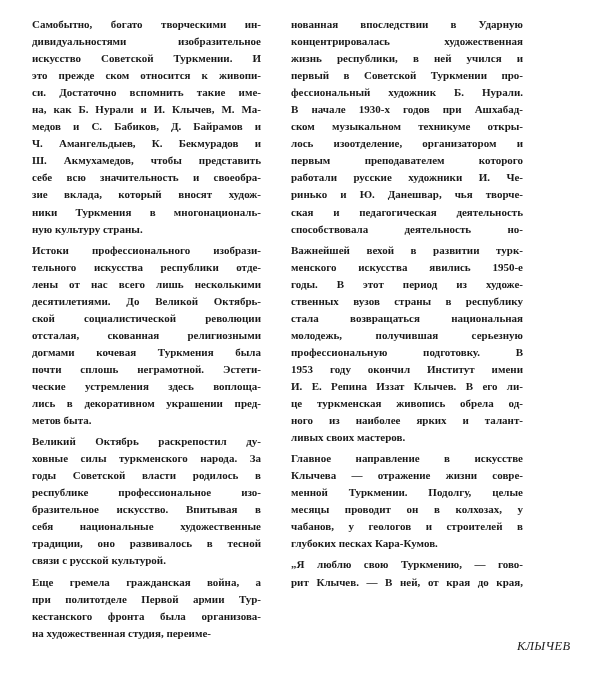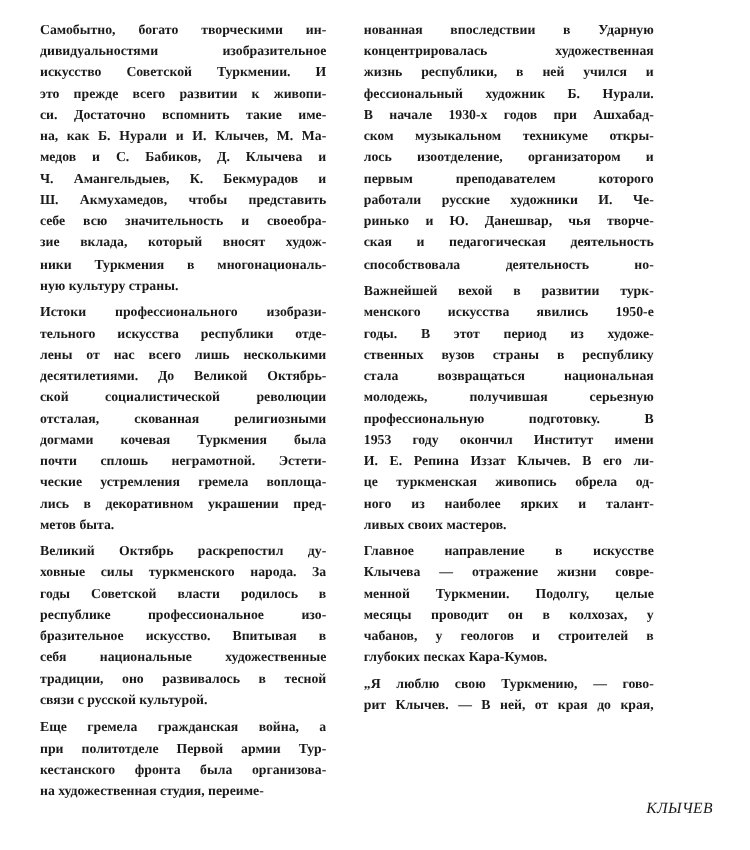--- a/index.html
+++ b/index.html
@@ -14,41 +14,41 @@
   .footer { position: absolute; left: 517px; top: 639px; font-style: italic; font-size: 12.5px; letter-spacing: 0.3px; text-align: right; }
 </style>
 </head>
 <body>
 
 <div class="col col-left" id="col-left">
     <div class="para">
       <span class="line">Самобытно, богато творческими ин-</span>
       <span class="line">дивидуальностями изобразительное</span>
       <span class="line">искусство Советской Туркмении. И</span>
-      <span class="line">это прежде всего развитии к живопи-</span>
+      <span class="line">это прежде ском относится к живопи-</span>
       <span class="line">си. Достаточно вспомнить такие име-</span>
       <span class="line">на, как Б. Нурали и И. Клычев, М. Ма-</span>
-      <span class="line">медов и С. Бабиков, Д. Клычева и</span>
+      <span class="line">медов и С. Бабиков, Д. Байрамов и</span>
       <span class="line">Ч. Амангельдыев, К. Бекмурадов и</span>
       <span class="line">Ш. Акмухамедов, чтобы представить</span>
       <span class="line">себе всю значительность и своеобра-</span>
       <span class="line">зие вклада, который вносят худож-</span>
       <span class="line">ники Туркмения в многонациональ-</span>
       <span class="line last">ную культуру страны.</span>
     </div>
     <div class="para">
       <span class="line">Истоки профессионального изобрази-</span>
       <span class="line">тельного искусства республики отде-</span>
       <span class="line">лены от нас всего лишь несколькими</span>
       <span class="line">десятилетиями. До Великой Октябрь-</span>
       <span class="line">ской социалистической революции</span>
       <span class="line">отсталая, скованная религиозными</span>
       <span class="line">догмами кочевая Туркмения была</span>
       <span class="line">почти сплошь неграмотной. Эстети-</span>
-      <span class="line">ческие устремления гремела воплоща-</span>
+      <span class="line">ческие устремления здесь воплоща-</span>
       <span class="line">лись в декоративном украшении пред-</span>
       <span class="line last">метов быта.</span>
     </div>
     <div class="para">
       <span class="line">Великий Октябрь раскрепостил ду-</span>
       <span class="line">ховные силы туркменского народа. За</span>
       <span class="line">годы Советской власти родилось в</span>
       <span class="line">республике профессиональное изо-</span>
       <span class="line">бразительное искусство. Впитывая в</span>
       <span class="line">себя национальные художественные</span>
@@ -60,20 +60,21 @@
       <span class="line">при политотделе Первой армии Тур-</span>
       <span class="line">кестанского фронта была организова-</span>
       <span class="line last">на художественная студия, переиме-</span>
     </div>
   </div>
 <div class="col col-right" id="col-right">
     <div class="para">
       <span class="line">нованная впоследствии в Ударную</span>
       <span class="line">концентрировалась художественная</span>
       <span class="line">жизнь республики, в ней учился и</span>
+      <span class="line">первый в Советской Туркмении про-</span>
       <span class="line">фессиональный художник Б. Нурали.</span>
       <span class="line">В начале 1930-х годов при Ашхабад-</span>
       <span class="line">ском музыкальном техникуме откры-</span>
       <span class="line">лось изоотделение, организатором и</span>
       <span class="line">первым преподавателем которого</span>
       <span class="line">работали русские художники И. Че-</span>
       <span class="line">ринько и Ю. Данешвар, чья творче-</span>
       <span class="line">ская и педагогическая деятельность</span>
       <span class="line">способствовала деятельность но-</span>
     </div>

